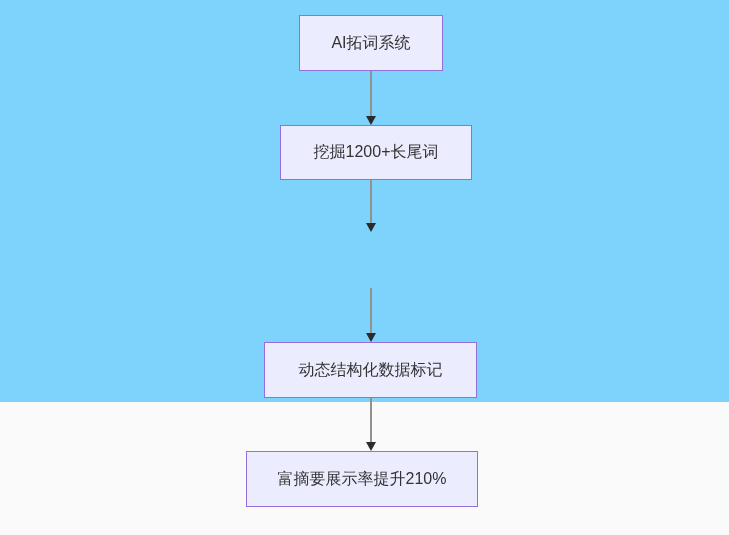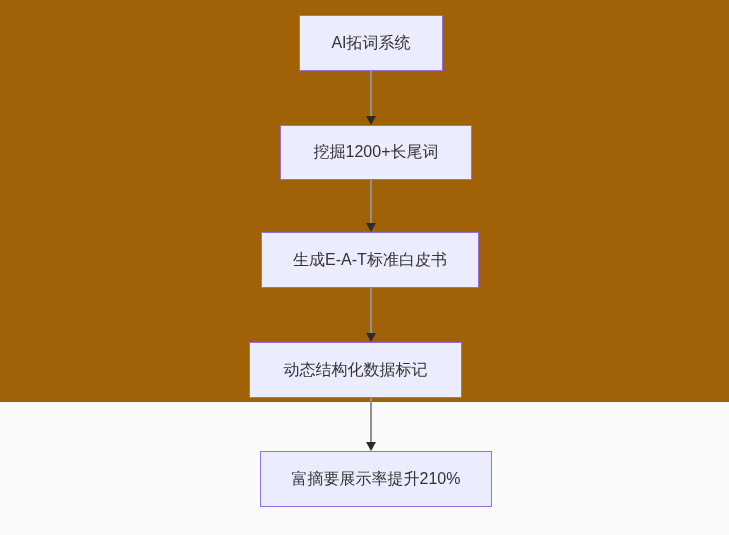--- a/index.html
+++ b/index.html
@@ -10,40 +10,40 @@
     width: 729px;
     height: 535px;
     background: #fafafa;
     font-family: "Liberation Sans", "DejaVu Sans", sans-serif;
     overflow: hidden;
   }
   .canvas {
     position: relative;
     width: 729px;
     height: 402px;
-    background: #a16207;
+    background: #7dd3fc;
   }
   .node {
     position: absolute;
     box-sizing: border-box;
     background: #ececff;
     border: 1.5px solid #9370db;
     color: #333333;
     font-size: 16px;
     display: flex;
     align-items: center;
     justify-content: center;
     text-align: center;
     white-space: nowrap;
   }
   .n1 { left: 299px; top: 15px;  width: 144px; height: 56px; }
   .n2 { left: 280px; top: 125px; width: 192px; height: 55px; }
   .n3 { left: 261px; top: 232px; width: 218px; height: 56px; }
-  .n4 { left: 249px; top: 342px; width: 213px; height: 56px; }
-  .n5 { left: 260px; top: 451px; width: 232px; height: 56px; justify-content: center; }
+  .n4 { left: 264px; top: 342px; width: 213px; height: 56px; }
+  .n5 { left: 246px; top: 451px; width: 232px; height: 56px; justify-content: center; }
 
   .arrow {
     position: absolute;
     left: 366px;
     width: 10px;
     display: flex;
     flex-direction: column;
     align-items: center;
   }
   .arrow .line {
@@ -79,23 +79,20 @@
 
   <div class="node n2">
     <span>挖掘1200+长尾词</span>
   </div>
 
   <div class="arrow a2">
     <div class="line"></div>
     <div class="head"></div>
   </div>
 
-  <div class="node n3">
-    <span>生成E-A-T标准白皮书</span>
-  </div>
 
   <div class="arrow a3">
     <div class="line"></div>
     <div class="head"></div>
   </div>
 
   <div class="node n4">
     <span>动态结构化数据标记</span>
   </div>
 

